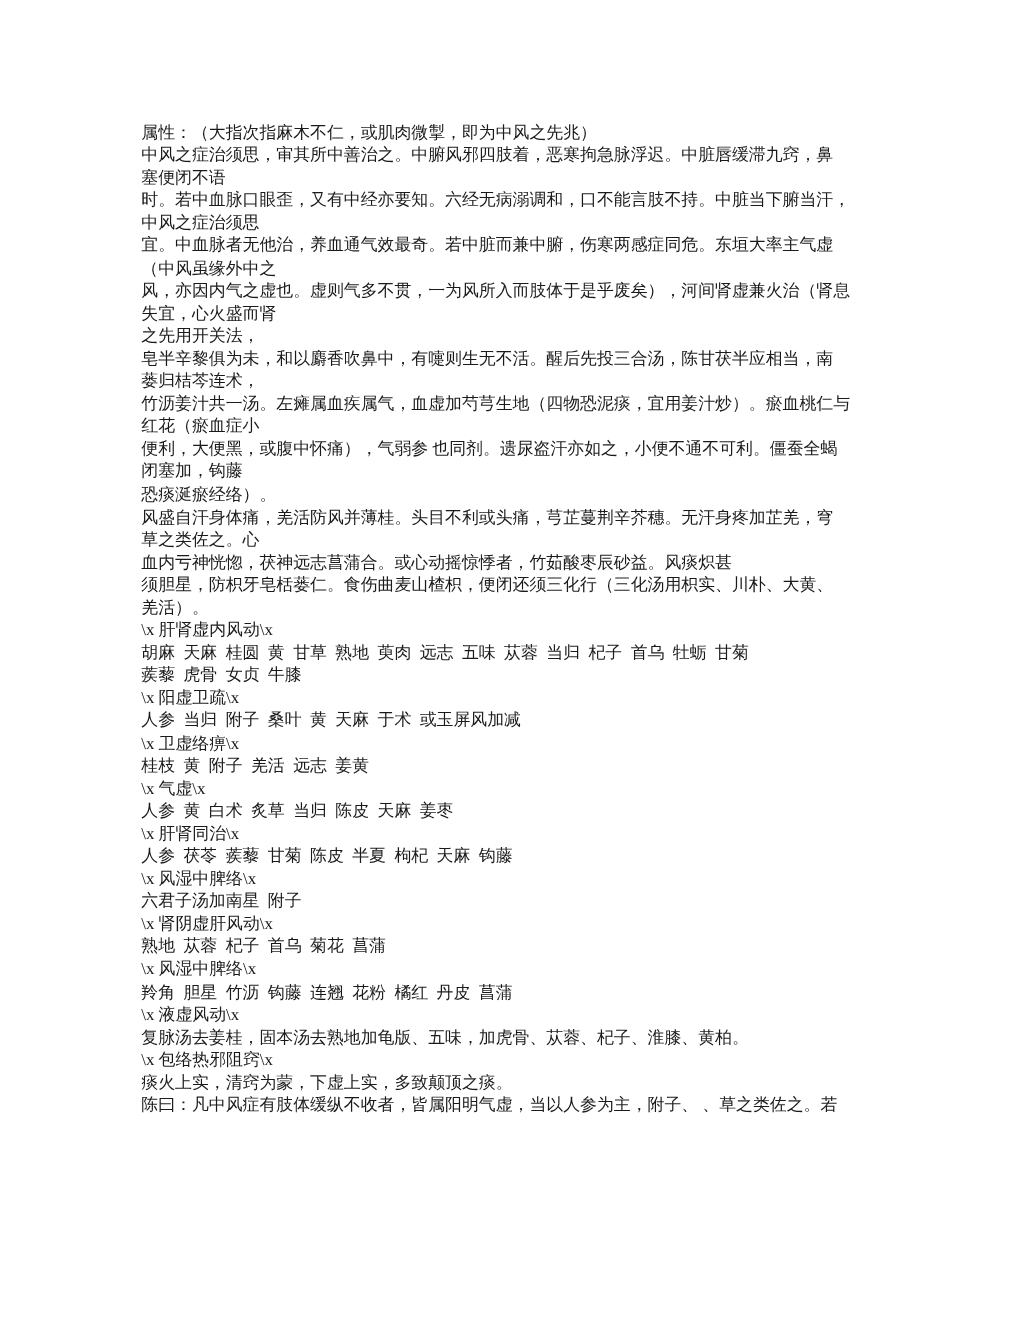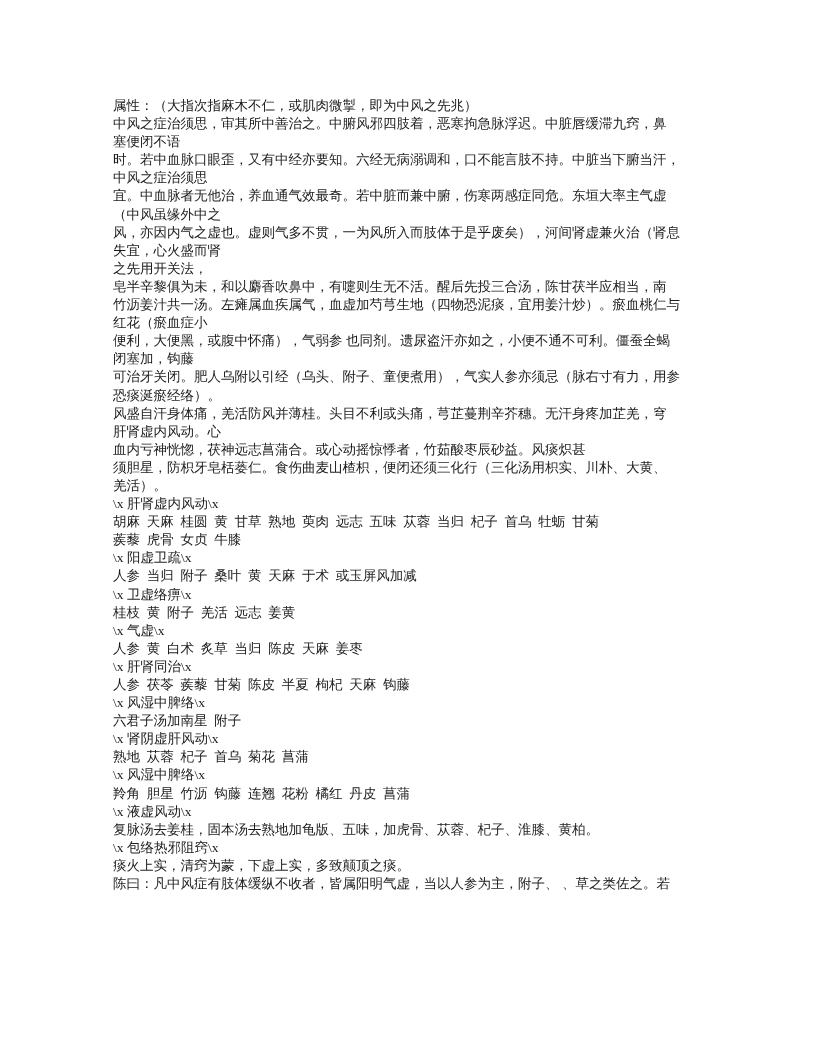--- a/index.html
+++ b/index.html
@@ -40,28 +40,28 @@
       <div class="line">中风之症治须思，审其所中善治之。中腑风邪四肢着，恶寒拘急脉浮迟。中脏唇缓滞九窍，鼻</div>
       <div class="line">塞便闭不语</div>
       <div class="line">时。若中血脉口眼歪，又有中经亦要知。六经无病溺调和，口不能言肢不持。中脏当下腑当汗，</div>
       <div class="line">中风之症治须思</div>
       <div class="line">宜。中血脉者无他治，养血通气效最奇。若中脏而兼中腑，伤寒两感症同危。东垣大率主气虚</div>
       <div class="line">（中风虽缘外中之</div>
       <div class="line">风，亦因内气之虚也。虚则气多不贯，一为风所入而肢体于是乎废矣），河间肾虚兼火治（肾息</div>
       <div class="line">失宜，心火盛而肾</div>
       <div class="line">之先用开关法，</div>
       <div class="line">皂半辛黎俱为未，和以麝香吹鼻中，有嚏则生无不活。醒后先投三合汤，陈甘茯半应相当，南</div>
+      <div class="line">蒌归桔芩连术，</div>
       <div class="line">竹沥姜汁共一汤。左瘫属血疾属气，血虚加芍芎生地（四物恐泥痰，宜用姜汁炒）。瘀血桃仁与</div>
       <div class="line">红花（瘀血症小</div>
       <div class="line">便利，大便黑，或腹中怀痛），气弱参 也同剂。遗尿盗汗亦如之，小便不通不可利。僵蚕全蝎</div>
       <div class="line">闭塞加，钩藤</div>
-      <div class="line">可治牙关闭。肥人乌附以引经（乌头、附子、童便煮用），气实人参亦须忌（脉右寸有力，用参</div>
       <div class="line">恐痰涎瘀经络）。</div>
       <div class="line">风盛自汗身体痛，羌活防风并薄桂。头目不利或头痛，芎芷蔓荆辛芥穗。无汗身疼加芷羌，穹</div>
-      <div class="line">肝肾虚内风动。心</div>
+      <div class="line">草之类佐之。心</div>
       <div class="line">血内亏神恍惚，茯神远志菖蒲合。或心动摇惊悸者，竹茹酸枣辰砂益。风痰炽甚</div>
       <div class="line">须胆星，防枳牙皂栝蒌仁。食伤曲麦山楂枳，便闭还须三化行（三化汤用枳实、川朴、大黄、</div>
       <div class="line">羌活）。</div>
       <div class="line">\x 肝肾虚内风动\x</div>
       <div class="line">胡麻  天麻  桂圆  黄  甘草  熟地  萸肉  远志  五味  苁蓉  当归  杞子  首乌  牡蛎  甘菊</div>
       <div class="line">蒺藜  虎骨  女贞  牛膝</div>
       <div class="line">\x 阳虚卫疏\x</div>
       <div class="line">人参  当归  附子  桑叶  黄  天麻  于术  或玉屏风加减</div>
       <div class="line">\x 卫虚络痹\x</div>
       <div class="line">桂枝  黄  附子  羌活  远志  姜黄</div>

